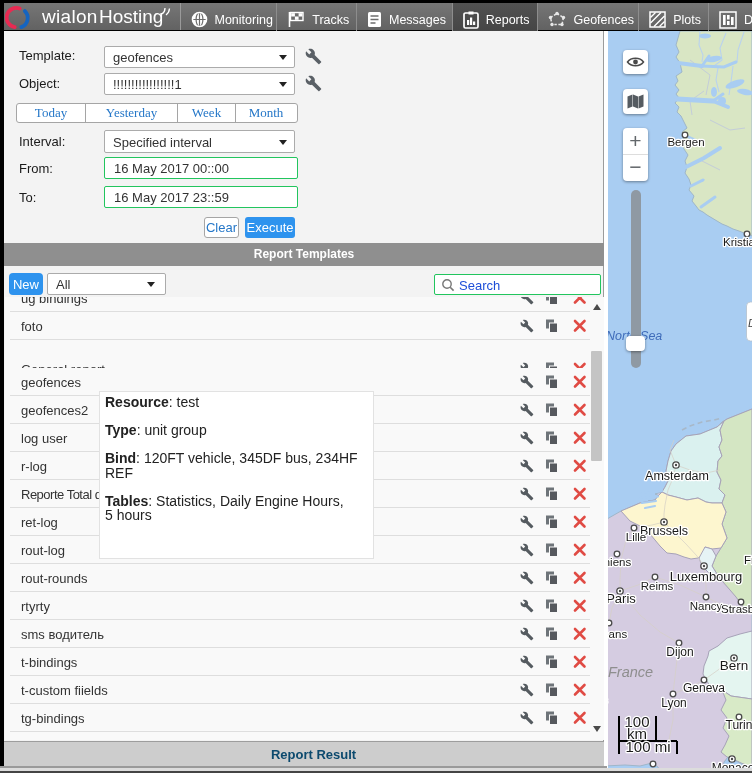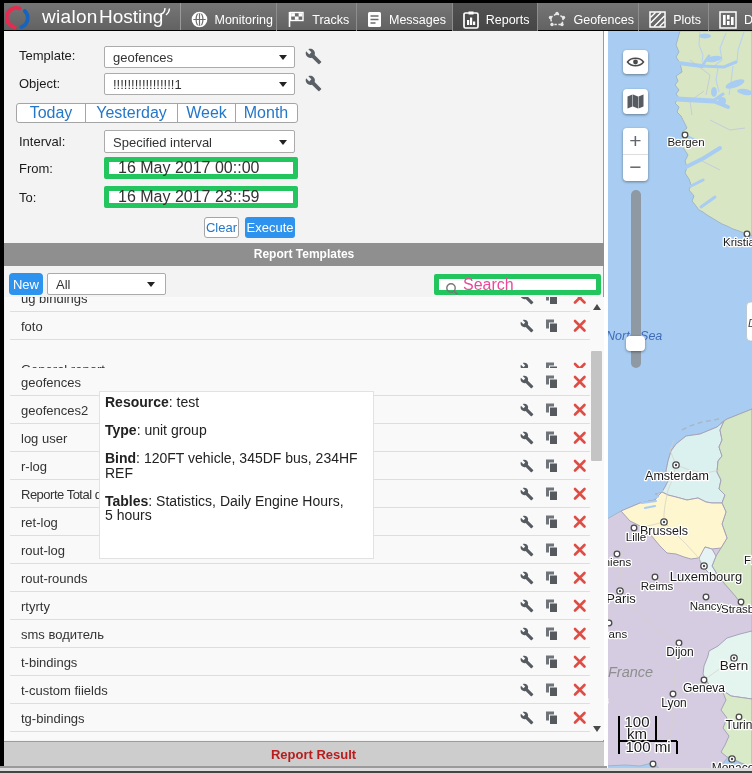--- a/index.html
+++ b/index.html
@@ -16,37 +16,37 @@
   .tab.active{background:linear-gradient(#525252,#434343);}
   
   #panel{left:4px;top:31px;width:600px;height:739px;background:#f3f3f3;border-right:1px solid #9b9b9b;box-sizing:border-box;}
   .lbl{position:absolute;font-size:13px;color:#1a1a1a;}
   .sel{position:absolute;background:#fff;border:1px solid #ababab;border-radius:2px;
        box-sizing:border-box;font-size:13px;color:#333;}
   .sel .tx{position:absolute;left:8px;top:50%;transform:translateY(-50%);white-space:nowrap;}
   .caret{position:absolute;right:7px;top:50%;margin-top:-2px;width:0;height:0;
          border-left:4.5px solid transparent;border-right:4.5px solid transparent;
          border-top:5px solid #222;}
-  .inp{position:absolute;background:#fff;border:5px solid #22c55e;border-radius:2px;
-       box-sizing:border-box;font-size:16px;color:#333;}
+  .inp{position:absolute;background:#fff;border:1px solid #22c55e;border-radius:2px;
+       box-sizing:border-box;font-size:13px;color:#333;}
   .wrench{position:absolute;}
   
   #segs{left:16px;top:103px;width:280px;height:18px;background:#fff;border:1px solid #a5a5a5;
         border-radius:3px;display:flex;}
   #segs div{border-right:1px solid #a5a5a5;display:flex;align-items:center;justify-content:center;
-        color:#2577c8;font-size:16px;}
+        color:#2577c8;font-size:13px;font-family:Liberation Serif, serif;}
   #segs div:last-child{border-right:none;}
   .btn{position:absolute;box-sizing:border-box;font-size:13px;border-radius:3px;
        display:flex;align-items:center;justify-content:center;}
   #clear{left:204px;top:217px;width:35px;height:21px;background:#fff;border:1px solid #a5a5a5;color:#2577c8;}
   #exec{left:245px;top:217px;width:50px;height:21px;background:#2e93ee;color:#fff;}
   #rtbar{left:4px;top:243px;width:600px;height:23px;background:#8f8f8f;color:#fff;
          font-size:12px;font-weight:bold;text-align:center;line-height:23px;}
   #newbtn{left:9px;top:273px;width:34px;height:22px;background:#2e93ee;color:#fff;font-size:13px;border-radius:4px;}
-  #rrbar{left:4px;top:741px;width:600px;height:25px;background:#cdcdcd;color:#b91c1c;
+  #rrbar{left:4px;top:741px;width:600px;height:25px;background:#cdcdcd;color:#0c4a6e;
          font-size:13px;font-weight:bold;text-align:center;line-height:25px;border-top:1px solid #9d9d9d;box-sizing:border-box;padding-left:19px;}
   #footstrip1{left:0;top:766px;width:607px;height:2px;background:#9a9a9a;}
   #footstrip2{left:0;top:768px;width:752px;height:3px;background:#dcdcdc;}
   #footstrip3{left:0;top:771px;width:752px;height:2px;background:#444;}
   
   .row{position:absolute;left:5px;width:585px;height:28px;border-bottom:1px solid #dedede;
        box-sizing:border-box;background:#f9f9f9;}
   .row .t{position:absolute;left:11px;top:50%;transform:translateY(-50%);font-size:13px;color:#333;white-space:nowrap;}
   
   #tip{left:99px;top:391px;width:275px;height:168px;background:#fff;border:1px solid #e2e2e2;
@@ -174,21 +174,21 @@
 <div class="abs btn" id="exec">Execute</div>
 <div class="sel" style="left:47px;top:273px;width:119px;height:22px">
     <span class="tx">All</span>
     <span class="caret" style="right:10px"></span>
   </div>
 <div class="inp" style="left:434px;top:274px;width:167px;height:21px">
   <svg style="position:absolute;left:6px;top:3px" width="14" height="14" viewBox="0 0 14 14">
       <circle cx="6" cy="6" r="4.2" fill="none" stroke="#777" stroke-width="1.4"></circle>
       <line x1="9.2" y1="9.2" x2="12.6" y2="12.6" stroke="#777" stroke-width="1.6"></line>
     </svg>
-  <span class="tx" style="position:absolute;left:24px;top:50%;transform:translateY(-50%);color:#ec4899">Search</span>
+  <span class="tx" style="position:absolute;left:24px;top:50%;transform:translateY(-50%);color:#1d4ed8">Search</span>
 </div>
 <div class="abs" id="rtbar">Report Templates</div>
 <div class="abs btn" id="newbtn">New</div>
 <svg width="0" height="0" style="position:absolute">
  <defs>
   <g id="gw">
         <path fill="#555b60" transform="scale(0.58)" d="M22.7 19l-9.1-9.1c.9-2.3.4-5-1.5-6.9-2-2-5-2.4-7.4-1.3L9 6 6 9 1.6 4.7C.4 7.1.9 10.1 2.9 12.1c1.9 1.9 4.6 2.4 6.9 1.5l9.1 9.1c.4.4 1 .4 1.4 0l2.3-2.3c.5-.4.5-1.1.1-1.4z"></path>
       </g>
   <g id="gc">
         <rect x="1" y="0.5" width="8" height="9" fill="#6e7479"></rect>

